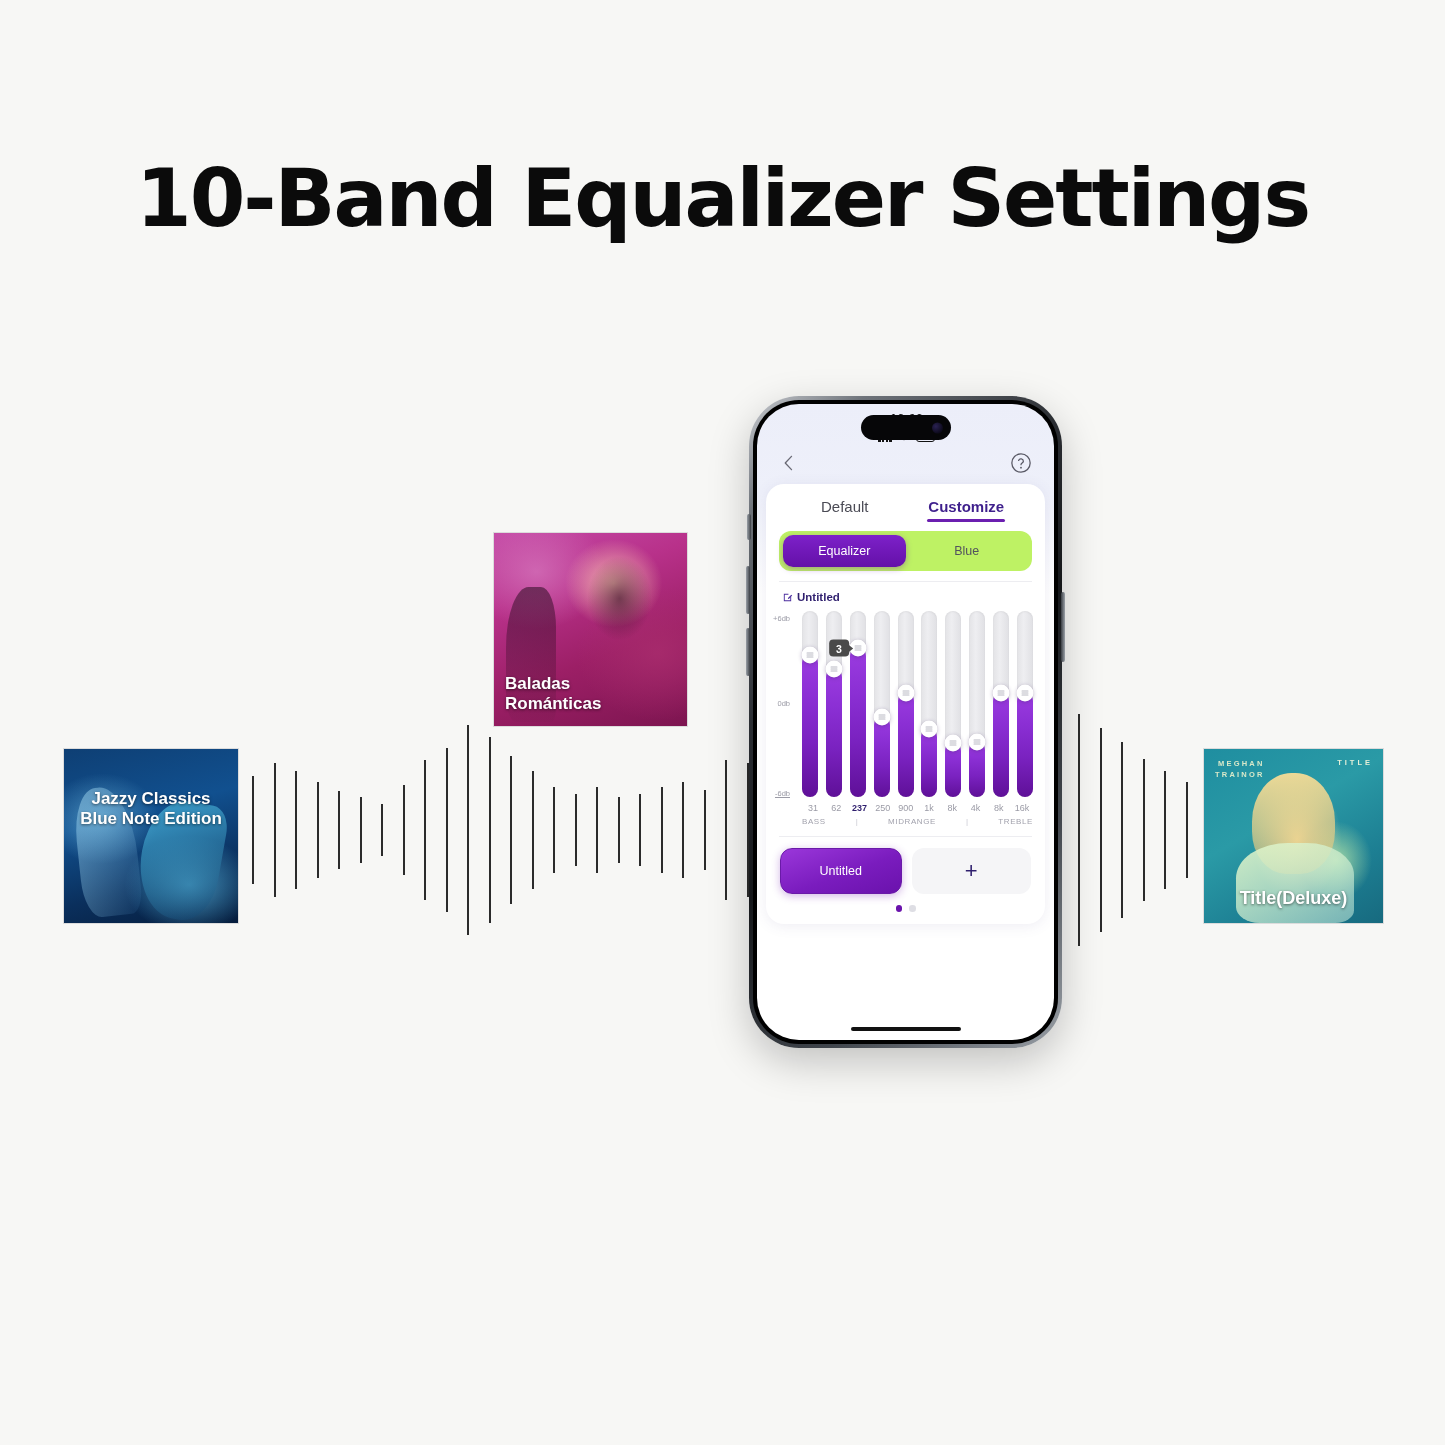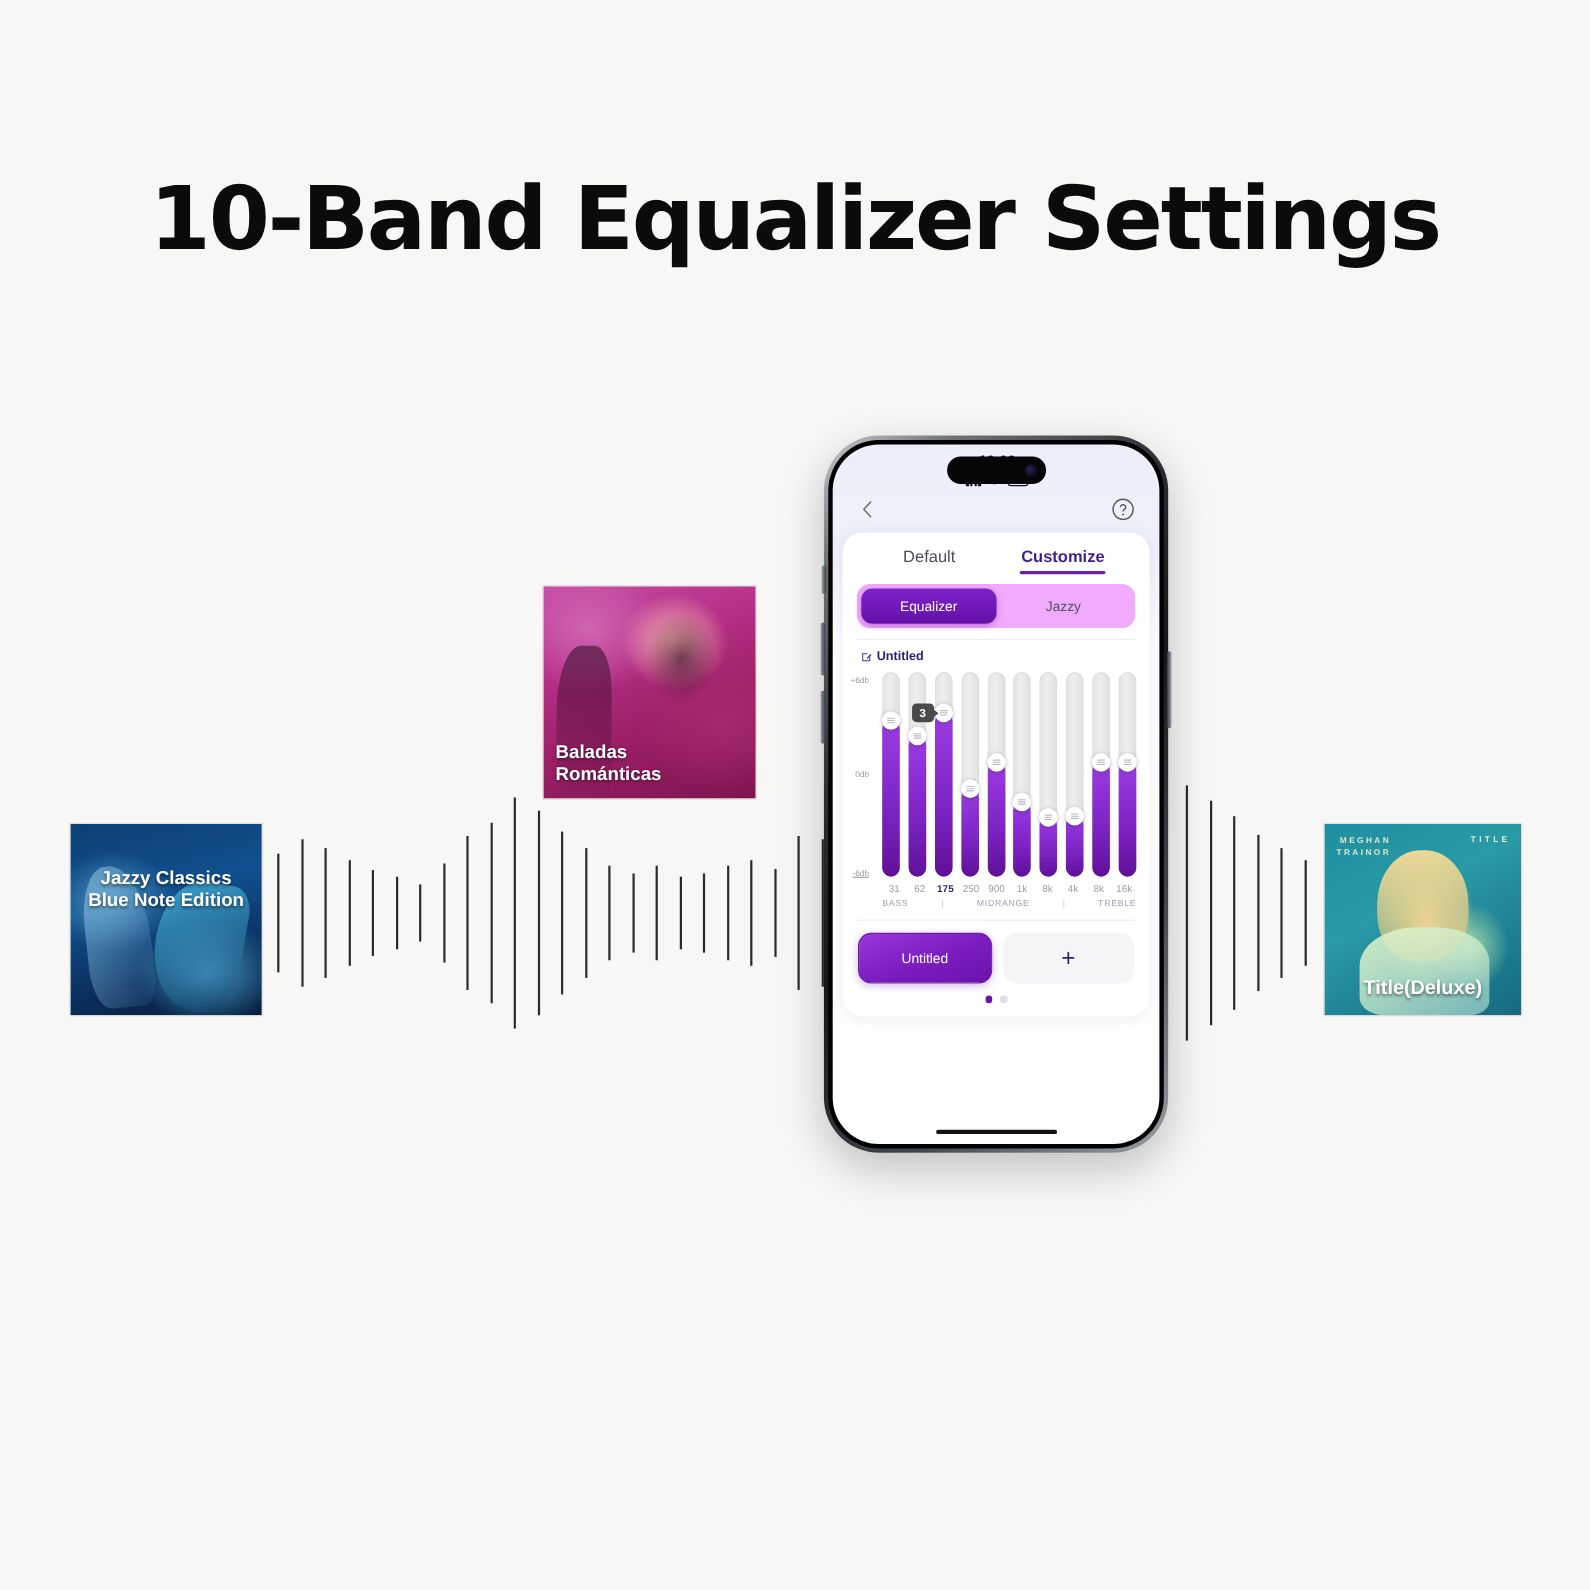--- a/index.html
+++ b/index.html
@@ -204,21 +204,21 @@
   }
   .main-tab.active { color: #3e1f8c; font-weight: 600; }
   .main-tab.active::after {
     content:""; position:absolute; left: 18%; right: 18%; bottom: 0;
     height: 2.6px; background: #6b1fb0; border-radius: 2px;
   }
 
   
   #segmented {
     margin: 9px 13px 0 13px; height: 40px;
-    background: #f0abfc; border-radius: 12px;
+    background: #bef264; border-radius: 12px;
     display: flex; align-items: flex-start; padding: 4px;
   }
   .seg {
     flex: 1; height: 100%; display:flex; align-items:center; justify-content:center;
     font-size: 12.5px; border-radius: 10px; color: #53535e; cursor: pointer;
   }
   .seg.active {
     background: linear-gradient(180deg,#7d21c9,#6410a8);
     color: #fff; font-weight: 500;
     box-shadow: 0 2px 6px rgba(100,16,168,.35);
@@ -428,21 +428,21 @@
 
       <div id="eq-card">
 
         <div id="main-tabs">
           <div class="main-tab">Default</div>
           <div class="main-tab active">Customize</div>
         </div>
 
         <div id="segmented">
           <div class="seg active">Equalizer</div>
-          <div class="seg">Jazzy</div>
+          <div class="seg">Blue</div>
         </div>
 
         <div id="card-div"></div>
 
         <div id="preset-name-row">
           <svg id="edit-icon" viewBox="0 0 24 24">
             <path d="M4 4h10v2H6v12h12v-8h2v10H4z" fill="#4b2d9e"></path>
             <path d="M13.5 12.6l6.8-6.8 1.9 1.9-6.8 6.8-2.6.7z" fill="#4b2d9e"></path>
           </svg>
           <span>Untitled</span>
@@ -545,21 +545,21 @@
                   </em>
                 </div>
               </div>
             </div>
           <div id="tooltip" style="left: 72.7778px; top: 37px;">3</div>
         </div>
 
         <div id="freq-row">
             <div class="freq">31</div>
             <div class="freq">62</div>
-            <div class="freq active">175</div>
+            <div class="freq active">237</div>
             <div class="freq">250</div>
             <div class="freq">900</div>
             <div class="freq">1k</div>
             <div class="freq">8k</div>
             <div class="freq">4k</div>
             <div class="freq">8k</div>
             <div class="freq">16k</div>
           </div>
 
         <div id="band-row">

